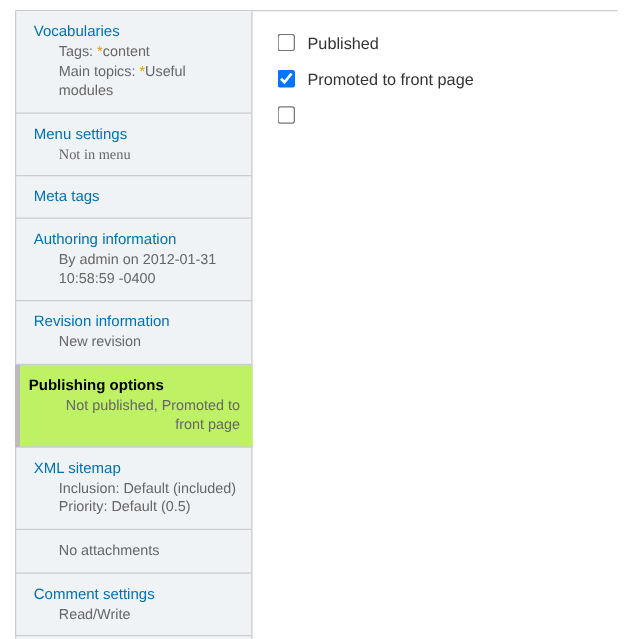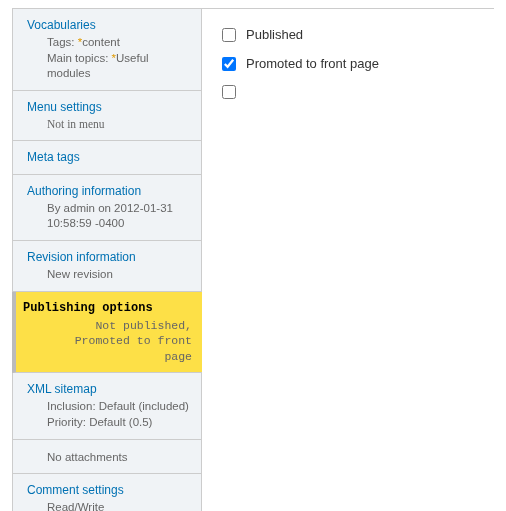--- a/index.html
+++ b/index.html
@@ -22,25 +22,24 @@
     }
     .vt-tab {
       padding: 8px 10px 8px 14px;
       border-bottom: 1px solid #ccc;
       border-left: 1px solid #ccc;
       cursor: pointer;
       line-height: 1.35;
     }
     .vt-tab:last-child{ border-bottom:1px solid #ccc;}
     .vt-tab.active {
-      background: #fde047;
+      background: #bef264;
       border-left: 4px solid #bbb;
       margin-right: -1px;
       padding-left: 7px;
-      font-family: Liberation Mono, monospace;
     }
     .vt-title {
       color: #0071B3;
       text-decoration: none;
       font-size: 12px;
     }
     .vt-tab.active .vt-title {
       color: #000;
       font-weight: bold;
     }
@@ -50,21 +49,21 @@
       margin-top: 2px;
       margin-left: 20px;
     }
     .asterisk { color: #e09a00; }
     .vt-body {
       flex: 1;
       padding: 18px 20px;
     }
     .form-item {
       display: flex;
-      align-items: center;
+      align-items: flex-start;
       margin-bottom: 14px;
       font-size: 13px;
       color: #333;
     }
     .form-item input[type="checkbox"] {
       margin-right: 10px;
       width:14px; height:14px;
     }
   </style>
 </head>

